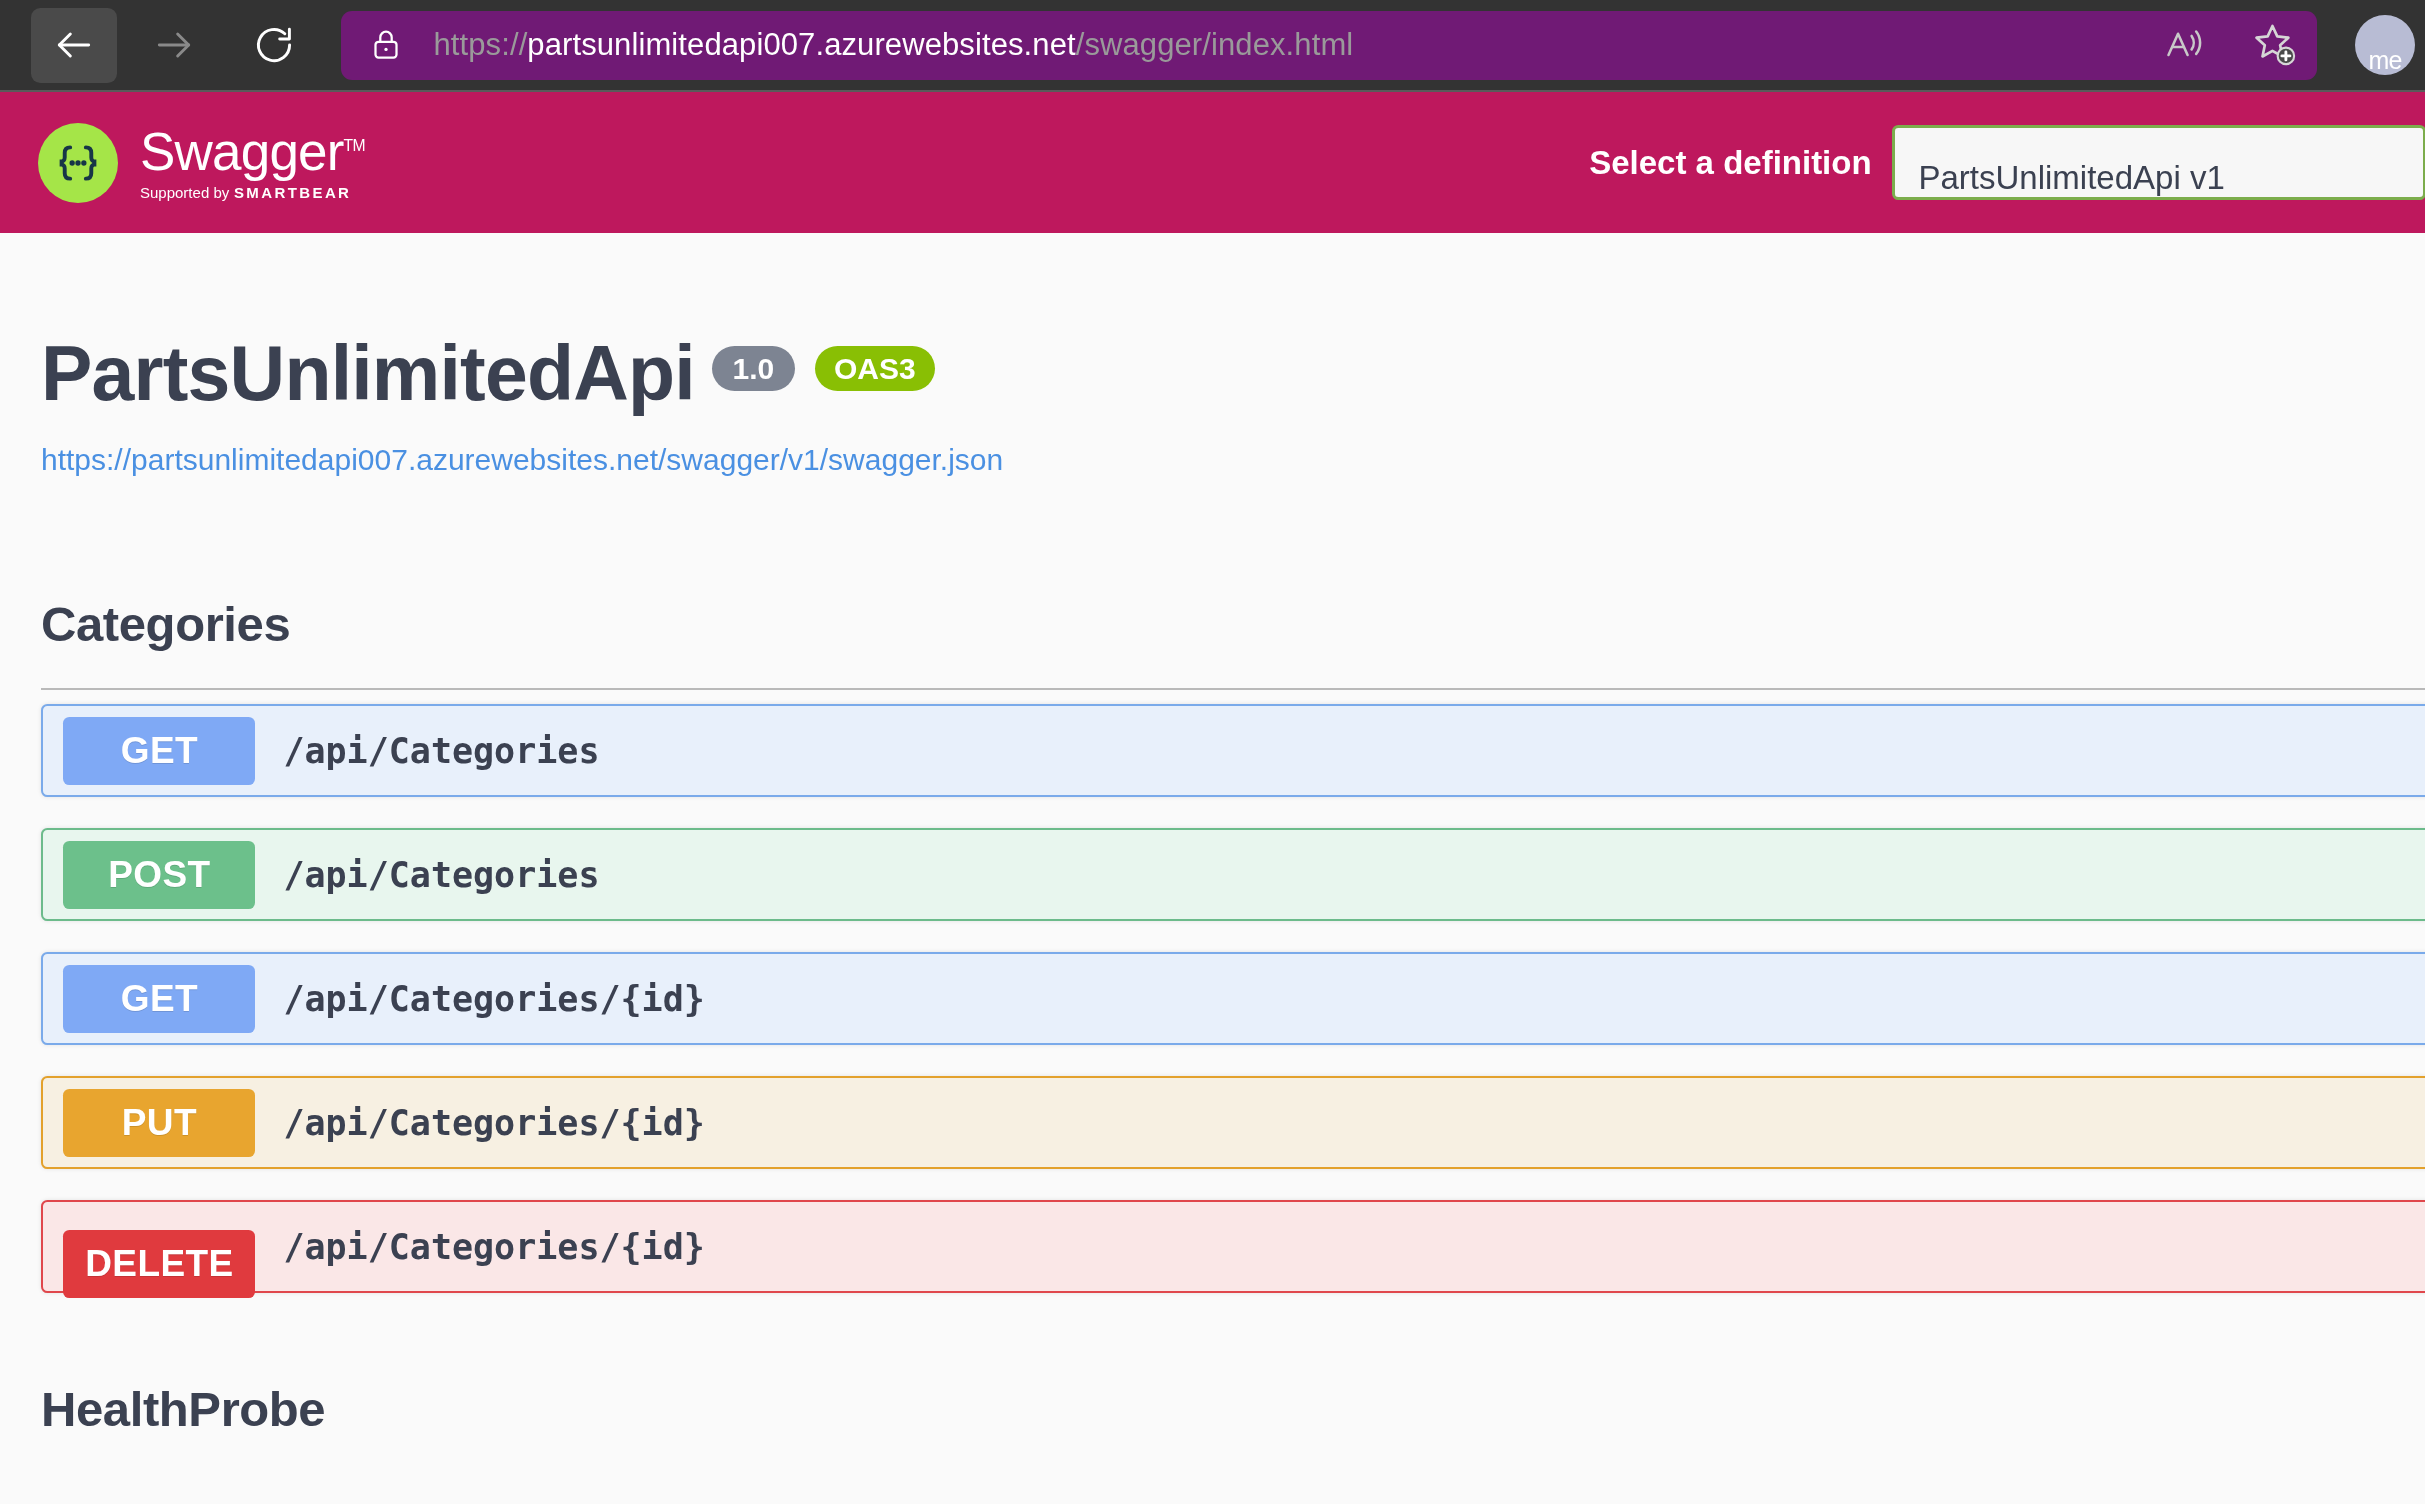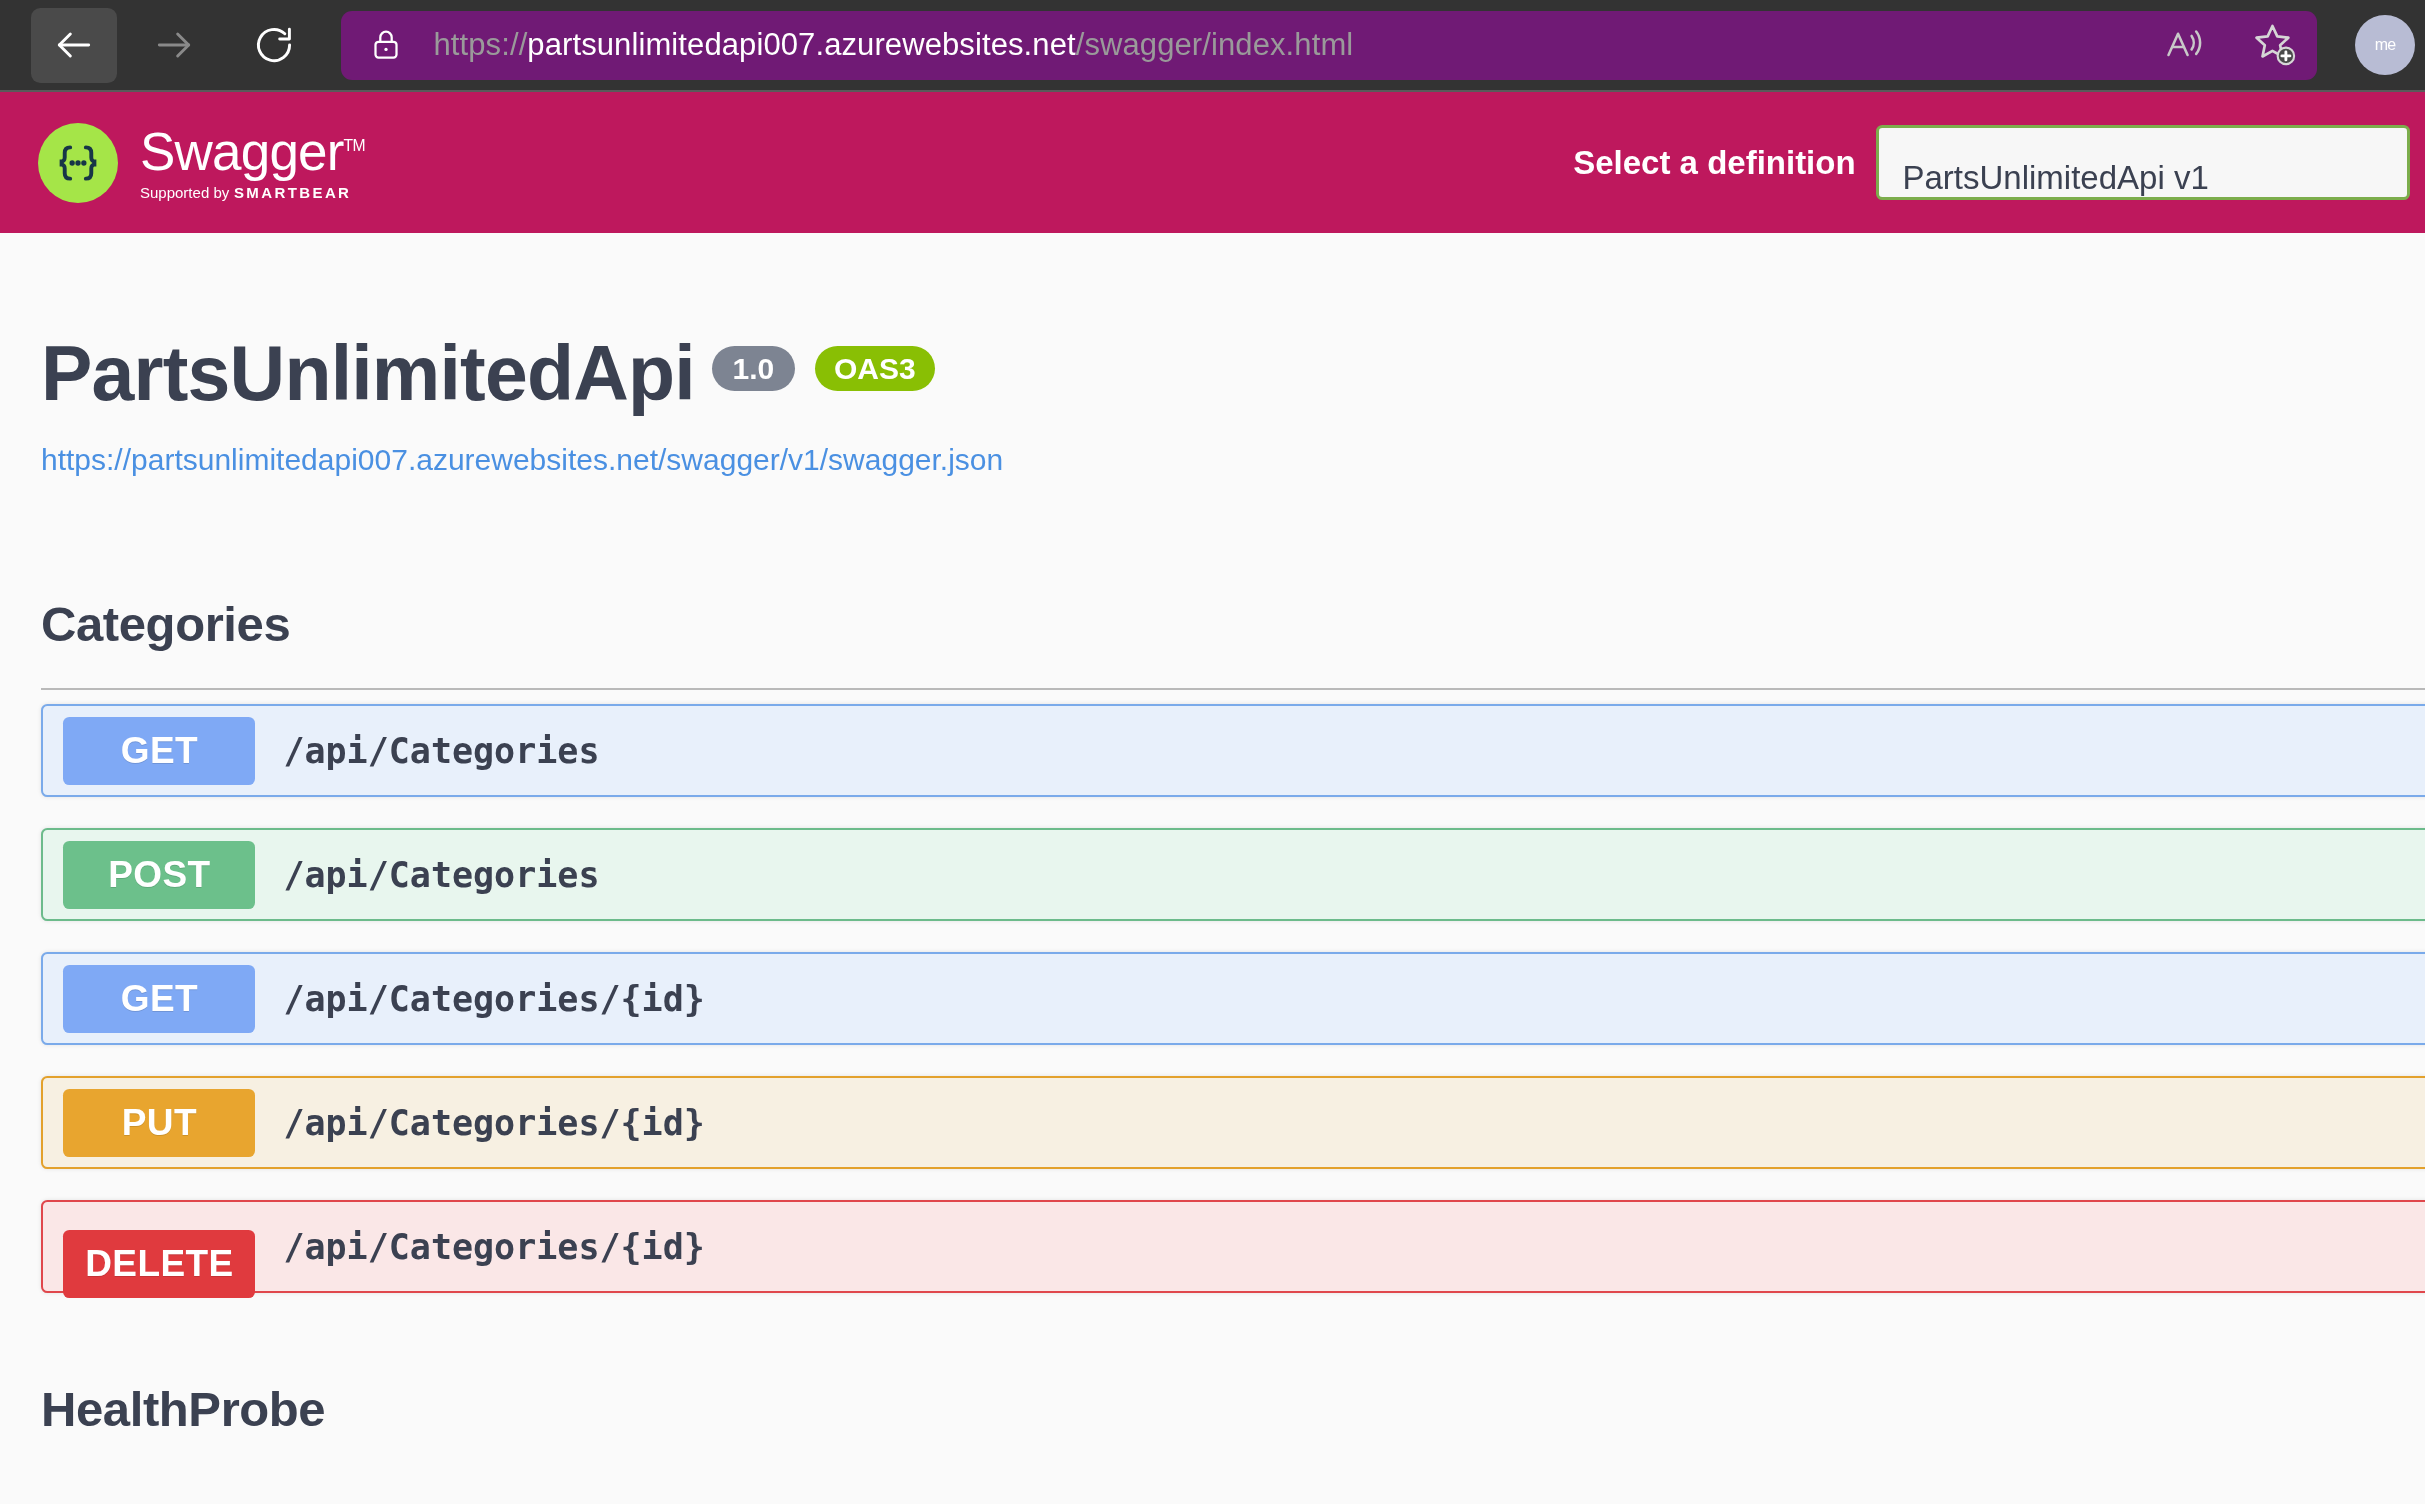--- a/index.html
+++ b/index.html
@@ -45,22 +45,22 @@
     font-size:31px;
     letter-spacing:0.1px;
     white-space:nowrap; overflow:hidden;
     color:#9a9a9a;
   }
   .url-text .host{ color:#ffffff; }
   .url-actions{ display:flex; align-items:center; gap:44px; flex:0 0 auto; margin-left:23.5px; }
   .profile-avatar{
     width:60px; height:60px; border-radius:50%;
     background:#b8bcd4;
-    display:flex; align-items:center; justify-content:center;
-    color:#ffffff; font-size:16px; letter-spacing:-0.8px;
+    display:flex; align-items:flex-end; justify-content:center;
+    color:#ffffff; font-size:25px; letter-spacing:-0.8px;
     margin-left:27px; margin-right:11px;
     flex:0 0 auto;
   }
 
   
   .swagger-topbar{
     position:absolute; top:92px; left:0;
     width:2426px; height:141px;
     background:#be185d;
     display:flex; align-items:center;
@@ -83,21 +83,21 @@
   .swagger-word sup{ font-size:15.7px; vertical-align:super; }
   .swagger-sub{
     display:block; margin-top:6.3px;
     color:#ffffff; font-size:15px; font-weight:400;
   }
   .swagger-sub b{ font-weight:700; letter-spacing:2.4px; margin-left:4.7px; }
 
   .definition-area{
     margin-left:auto;
     display:flex; align-items:center;
-    padding-right:16px;
+    padding-right:0;
   }
   .definition-label{
     color:#ffffff; font-size:33px; font-weight:700;
     white-space:nowrap;
     margin-right:20.4px;
   }
   .definition-select{
     width:534px; height:75px;
     background:#f7f7f7;
     border:3.9px solid #7cad4c;

